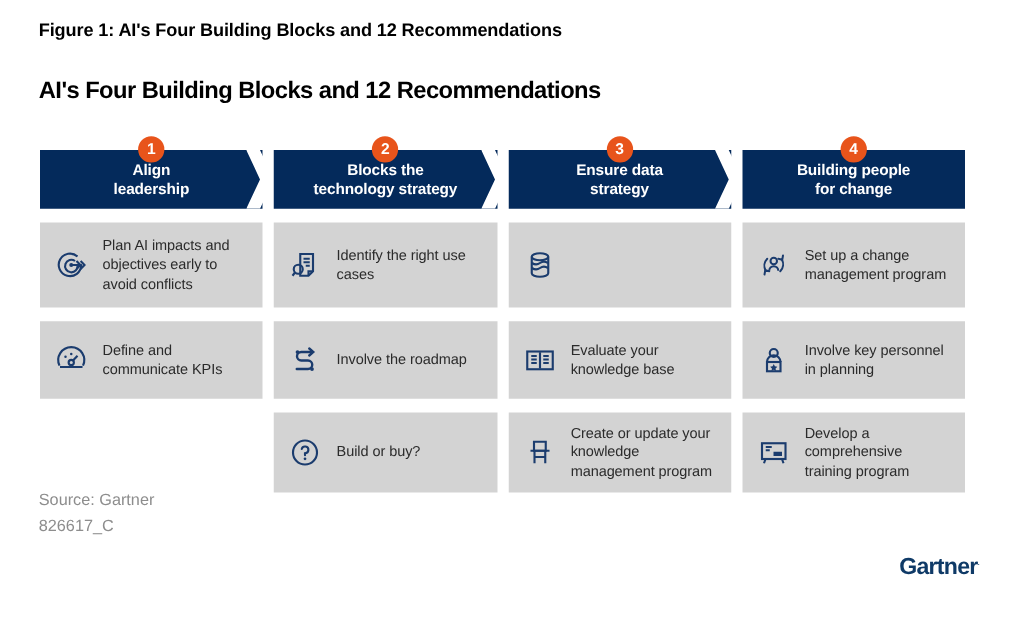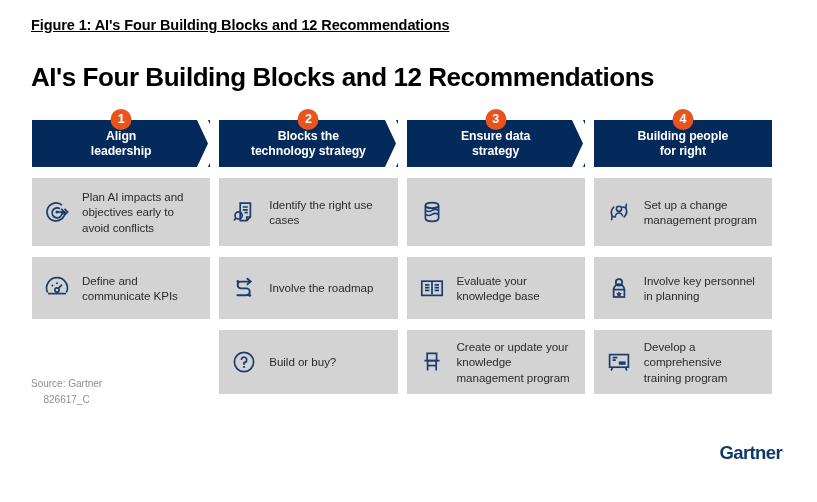--- a/index.html
+++ b/index.html
@@ -26,29 +26,28 @@
   
   .figure-caption {
     position: absolute;
     left: 31px;
     top: 17px;
     font-size: 14.5px;
     font-weight: bold;
     letter-spacing: -0.1px;
     color: #000000;
     white-space: nowrap;
-    text-decoration: underline;
   }
 
   
   .main-title {
     position: absolute;
     left: 31px;
     top: 62px;
-    font-size: 26px;
+    font-size: 19px;
     font-weight: bold;
     letter-spacing: -0.45px;
     color: #000000;
     white-space: nowrap;
   }
 
   
   .blocks {
     position: absolute;
     left: 32px;
@@ -143,25 +142,24 @@
     font-size: 11.6px;
     line-height: 1.32;
     color: #2b2b2b;
     letter-spacing: -0.05px;
   }
 
   
   .source {
     position: absolute;
     left: 31px;
-    top: 376px;
-    font-size: 10px;
+    top: 390px;
+    font-size: 13px;
     color: #8d8d8d;
     line-height: 1.58;
-    text-align: center;
   }
   .source div { white-space: nowrap; }
 
   .logo {
     position: absolute;
     right: 33px;
     top: 442px;
     font-size: 18.5px;
     font-weight: bold;
     letter-spacing: -0.6px;
@@ -337,21 +335,21 @@
           <span class="rec-text">Create or update your knowledge management program</span>
         </div>
       </div>
     </div>
 
     <div class="block-col">
       <div class="col-header">
         <div class="badge">4</div>
         <div class="col-header-text">
           <div>Building people</div>
-          <div>for right</div>
+          <div>for change</div>
         </div>
       </div>
 
       <div class="rec-row-0">
         <div class="rec-cell">
           <span class="rec-icon">
             <svg width="26" height="26" viewBox="0 0 26 26" fill="none" stroke="currentColor" stroke-width="1.6">
               <circle cx="13" cy="9.8" r="2.6"></circle>
               <path d="M9.4 17.6 a3.6 3.6 0 0 1 7.2 0"></path>
               <path d="M19.4 8.4 a8 8 0 0 1 -1.2 9.6" stroke-linecap="round"></path>

